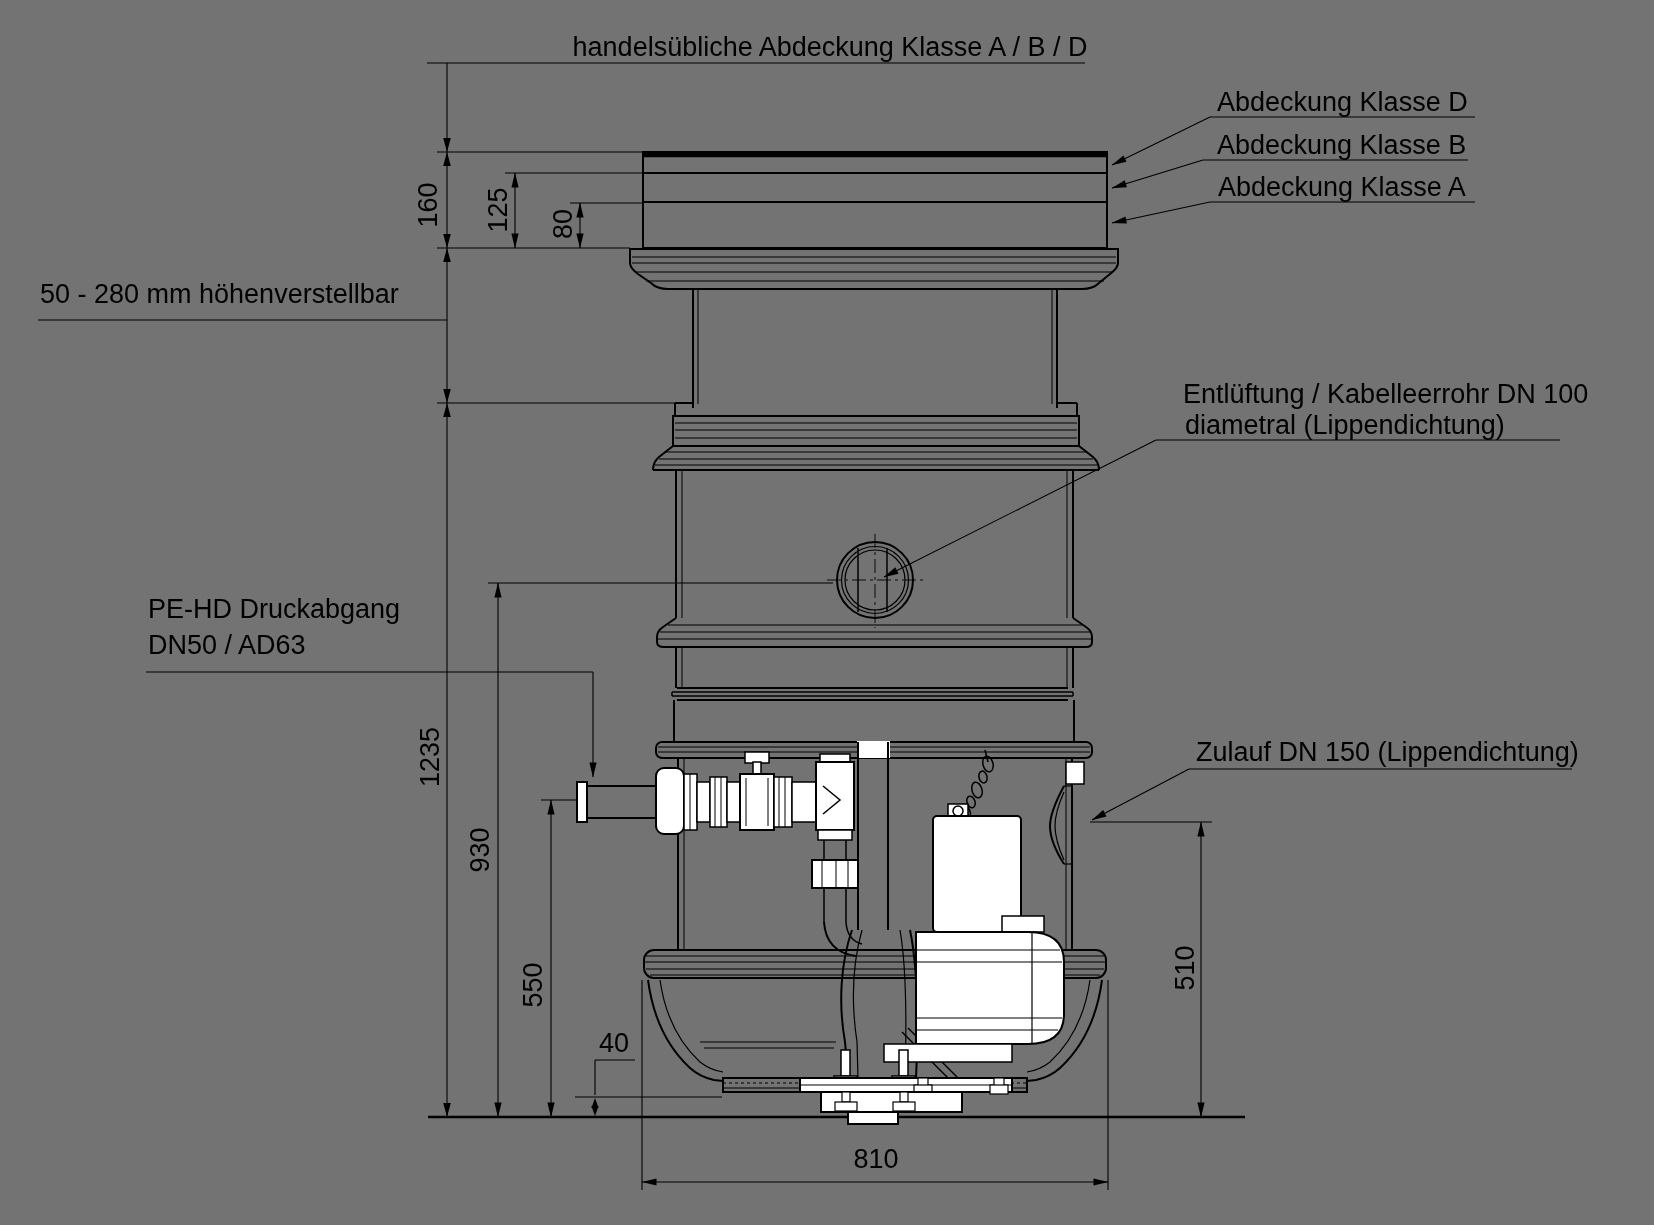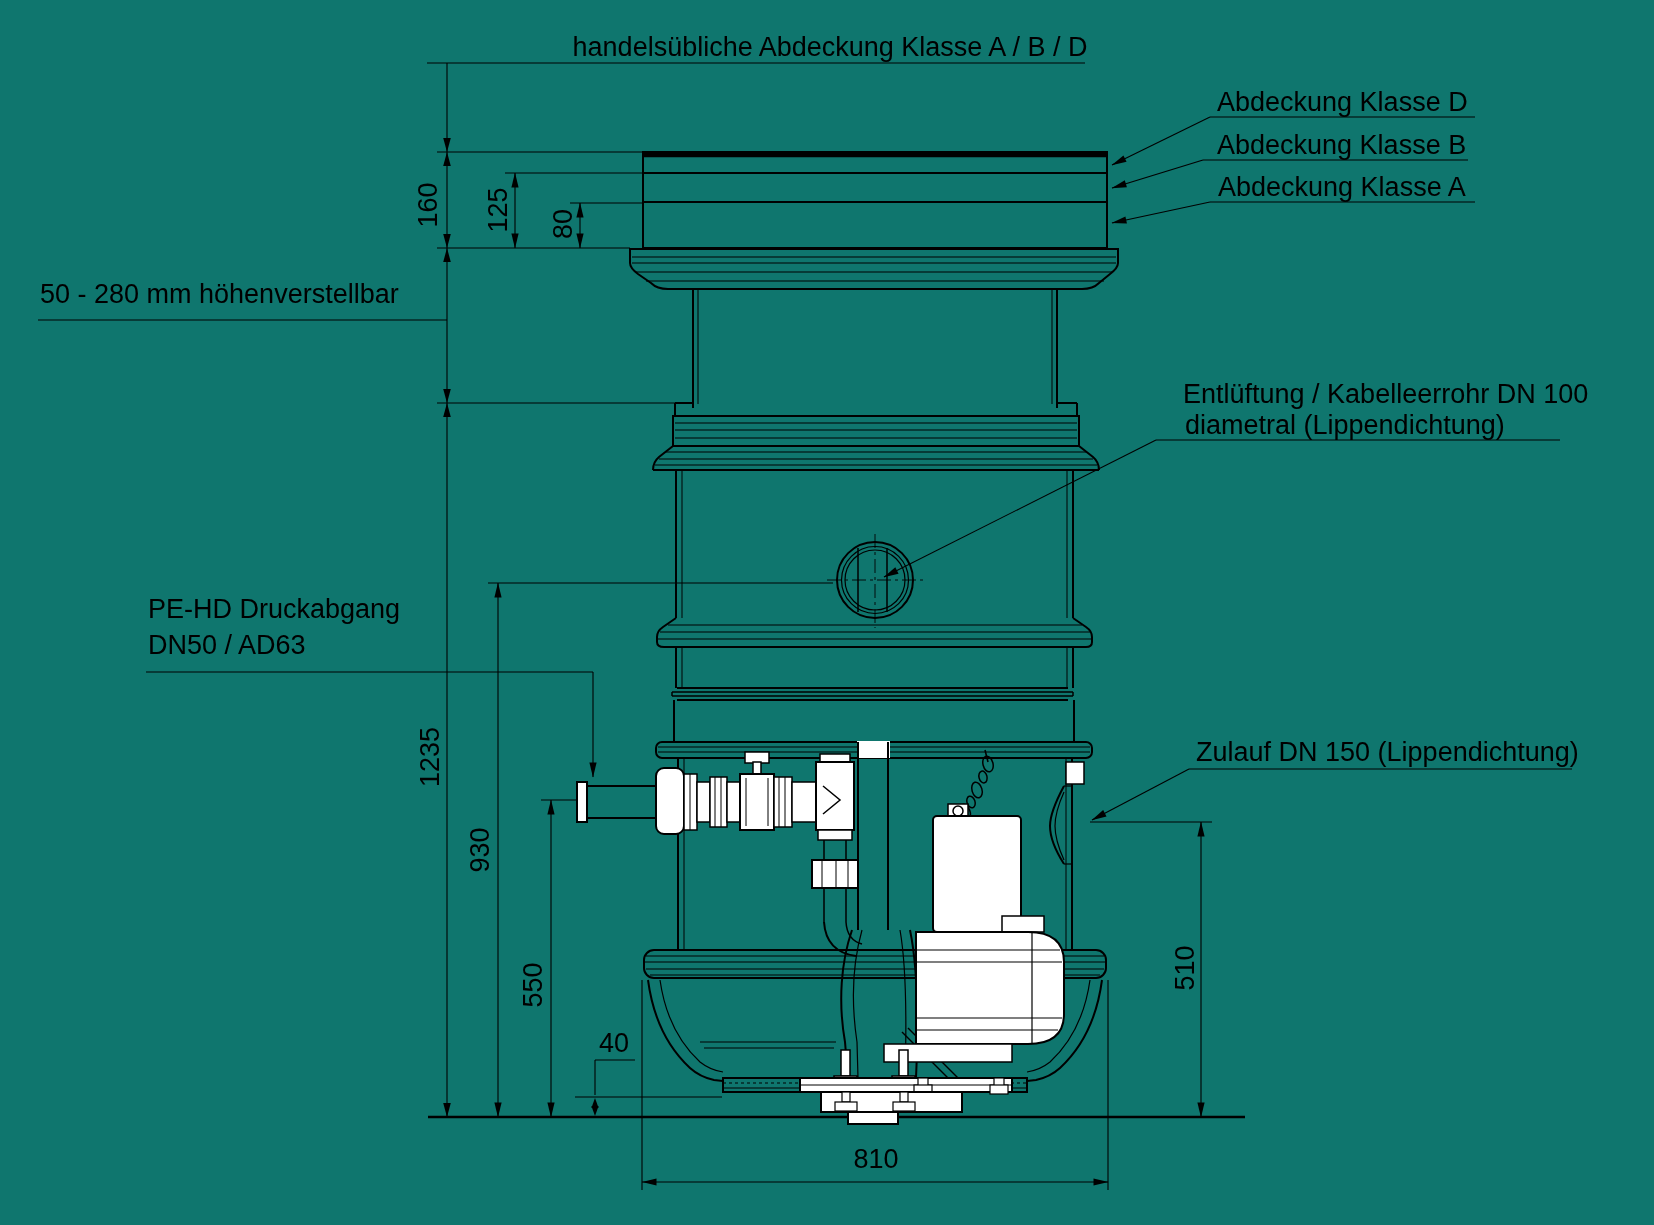--- a/index.html
+++ b/index.html
@@ -1,16 +1,16 @@
 <!DOCTYPE html>
 <html><head>
 <meta charset="utf-8">
 <style>
   html,body{margin:0;padding:0;background:#fff;}
-  .stage{position:relative;width:1654px;height:1225px;background:#0f766e;overflow:hidden;}
+  .stage{position:relative;width:1654px;height:1225px;background:#737373;overflow:hidden;}
   svg{display:block;}
   text{font-family:"Liberation Sans","DejaVu Sans",sans-serif;fill:#000;}
   .lbl{font-size:27px;}
   .dim{font-size:27px;}
   .s2{stroke:#000;stroke-width:2;fill:none;}
   .s15{stroke:#000;stroke-width:1.5;fill:none;}
   .s12{stroke:#000;stroke-width:1.2;fill:none;}
   .s1{stroke:#000;stroke-width:1;fill:none;}
   .s4{stroke:#000;stroke-width:4.5;fill:none;}
   .dimln{stroke:#000;stroke-width:1.1;fill:none;}

